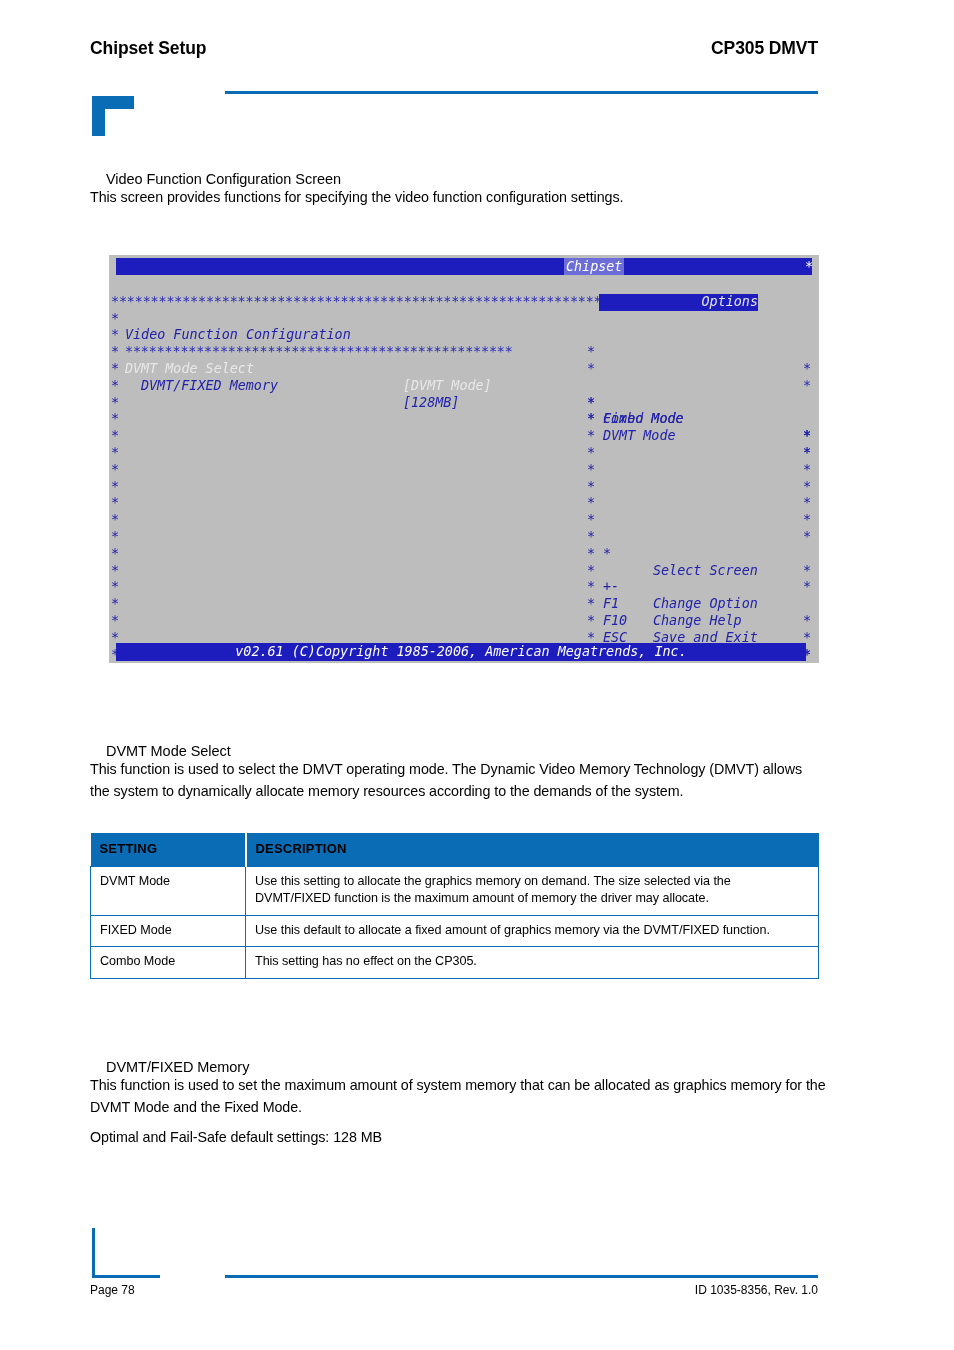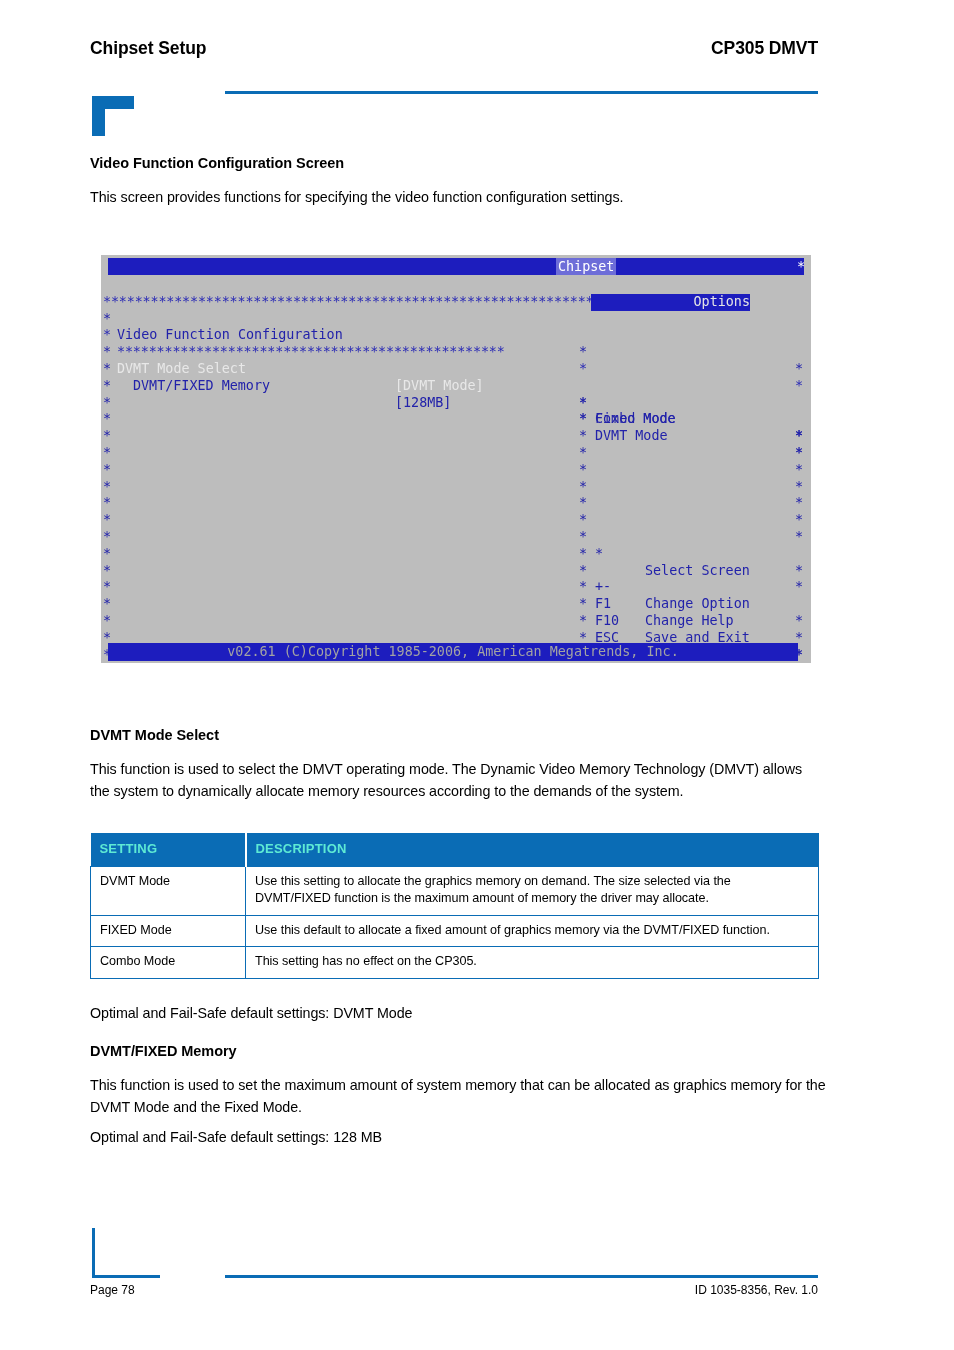--- a/index.html
+++ b/index.html
@@ -69,23 +69,23 @@
   .corner-bracket .arm-v {
     position: absolute;
     left: 0; top: 0;
     width: 13px; height: 40px;
     background: #0A6CB5;
   }
 
   
   h2.section-title {
     position: absolute;
-    margin: 0;
+    margin: 16px;
     font-size: 14.5px;
-    font-weight: bold;
+    font-weight: normal;
     color: #000;
     letter-spacing: -0.05px;
   }
   p.body-text {
     position: absolute;
     margin: 0;
     font-size: 14.3px;
     line-height: 21.5px;
     color: #000;
     letter-spacing: -0.08px;
@@ -99,31 +99,32 @@
 
   #para-default-1 { left: 90px; top: 1003px; width: 740px; }
 
   #title-dvmt-fixed { left: 90px; top: 1043px; }
   #para-dvmt-fixed { left: 90px; top: 1075px; width: 736px; }
   #para-default-2 { left: 90px; top: 1127px; width: 740px; }
 
   
   .bios-screen {
     position: absolute;
-    left: 101px;
+    left: 109px;
     top: 255px;
     width: 710px;
     height: 408px;
     background: #bdbdbd;
     font-family: "DejaVu Sans Mono", "Liberation Mono", monospace;
     font-size: 13.4px;
     line-height: 16.8px;
     color: #2222aa;
     letter-spacing: 0px;
     overflow: hidden;
+    font-style: italic;
   }
   .bios-inner {
     position: absolute;
     left: 0; top: 0;
     width: 710px;
     height: 408px;
   }
 
   
   .bios-titlebar {
@@ -193,41 +194,41 @@
   }
 
   .bios-footer {
     position: absolute;
     left: 7px;
     top: 388px;
     width: 690px;
     height: 18px;
     line-height: 18px;
     background: #1d1dbe;
-    color: #a3a3a3;
+    color: #ffffff;
     text-align: center;
     white-space: pre;
     font-family: "DejaVu Sans Mono", "Liberation Mono", monospace;
     font-size: 13.4px;
   }
 
   
   .data-table {
     position: absolute;
     left: 90px;
     top: 833px;
     width: 729px;
     border-collapse: collapse;
     font-size: 12.6px;
     line-height: 17.5px;
     color: #000;
   }
   .data-table th {
     background: #0A6CB5;
-    color: #5eead4;
+    color: #000000;
     font-size: 13px;
     font-weight: bold;
     text-align: left;
     padding: 7px 9px 8px 9px;
     letter-spacing: 0.2px;
     border-right: 2px solid #ffffff;
     vertical-align: middle;
   }
   .data-table th:last-child { border-right: none; }
   .data-table td {
@@ -471,21 +472,20 @@
         <td class="col-setting">FIXED Mode</td>
         <td>Use this default to allocate a fixed amount of graphics memory via the DVMT/FIXED function.</td>
       </tr>
       <tr>
         <td class="col-setting">Combo Mode</td>
         <td>This setting has no effect on the CP305.</td>
       </tr>
     </tbody>
   </table>
 
-  <p class="body-text" id="para-default-1">Optimal and Fail-Safe default settings: DVMT Mode</p>
 
   <h2 class="section-title" id="title-dvmt-fixed">DVMT/FIXED Memory</h2>
   <p class="body-text" id="para-dvmt-fixed">This function is used to set the maximum amount of system memory that can be allocated as graphics memory for the DVMT Mode and the Fixed Mode.</p>
   <p class="body-text" id="para-default-2">Optimal and Fail-Safe default settings: 128 MB</p>
 
   <div class="footer-bracket">
     <div class="arm-v"></div>
     <div class="arm-h"></div>
   </div>
   <div class="footer-rule"></div>

